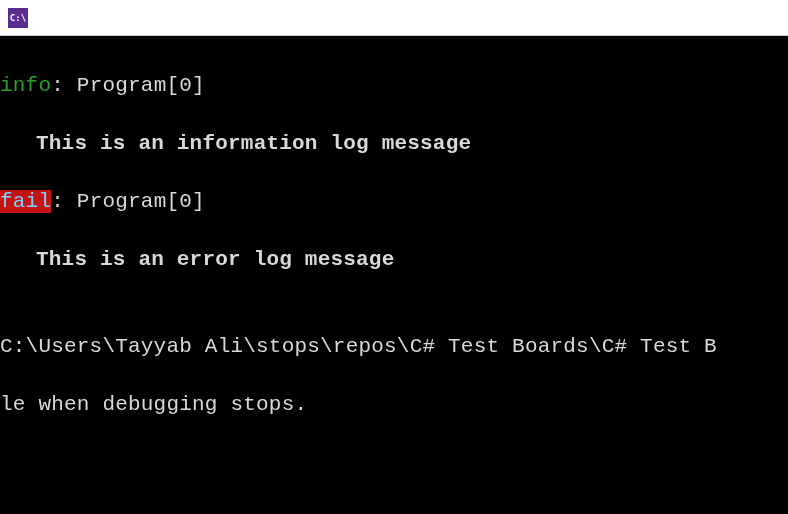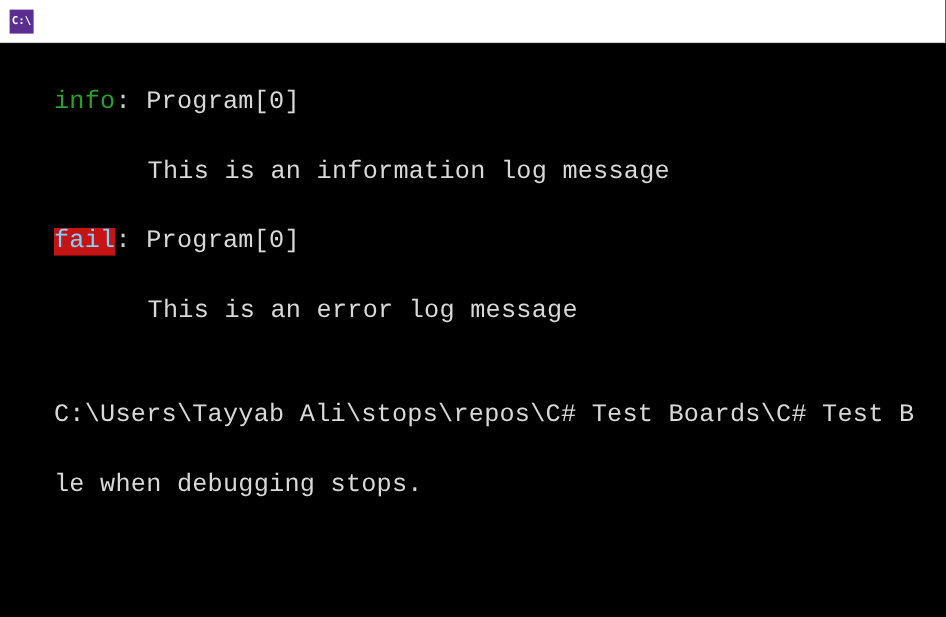--- a/index.html
+++ b/index.html
@@ -36,26 +36,26 @@
     }
     .console {
       background: #000;
       color: #ccc;
       font-size: 21px;
       line-height: 29px;
       padding: 6px 0 0 0;
       white-space: pre;
       letter-spacing: 0.2px;
     }
-    .line { display: block; margin-left: 45px; }
+    .line { display: block; }
     .info-tag { color: #2aa02a; }
     .fail-tag { background: #c41414; color: #7dd3fc; }
     .colon { color: #ccc; }
     .text { color: #d8d8d8; }
-    .in2 { padding-left: 78px; display: inline-block; }
+    .in2 { padding-left: 36px; display: inline-block; font-weight: bold; }
   </style>
 </head>
 <body>
 
 <div class="titlebar">
   <span class="app-icon">C:\</span>
 </div>
 
 <div class="console">
 <span class="line"><span class="info-tag">info</span><span class="colon">: </span><span class="text">Program[0]</span></span>

